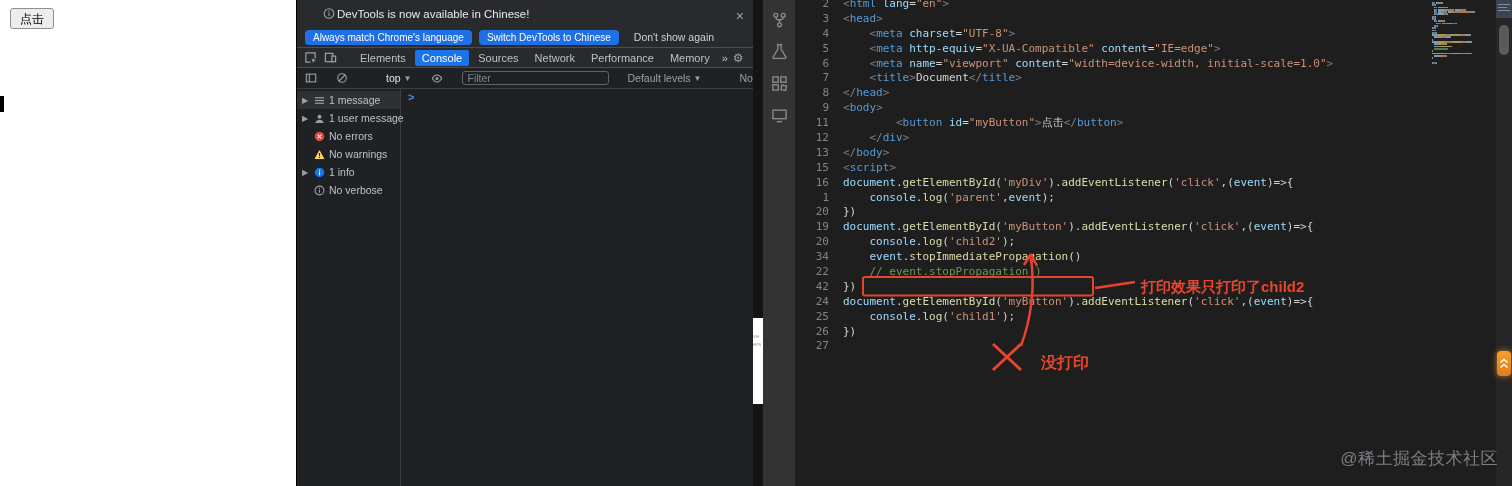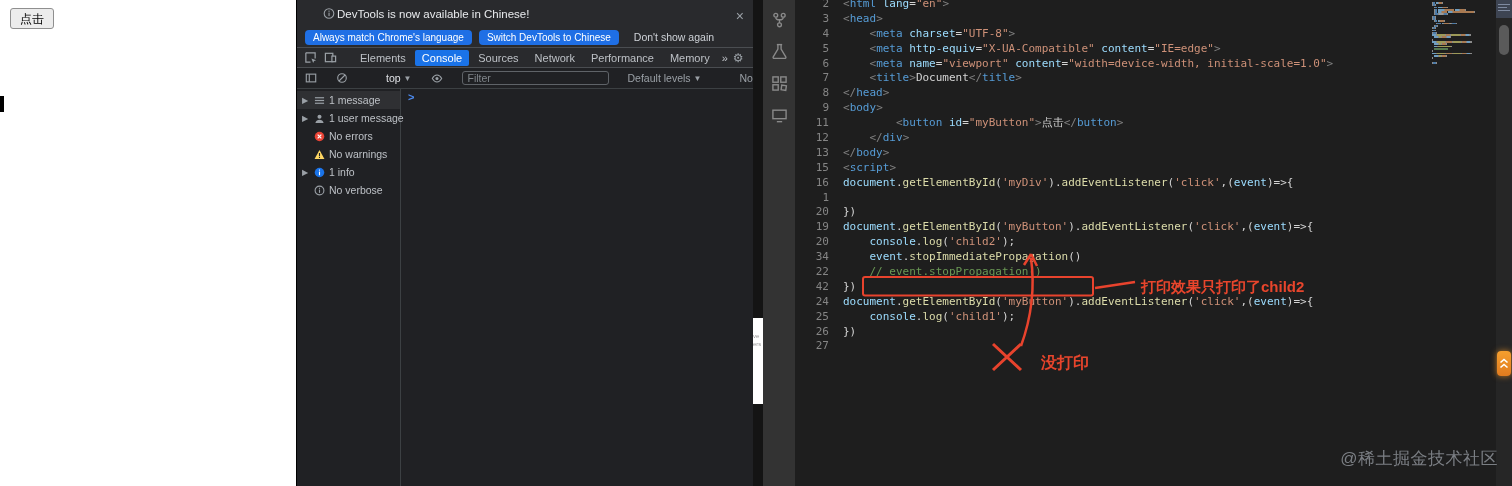--- a/index.html
+++ b/index.html
@@ -315,21 +315,21 @@
         <div class="code-line"><span class="gutter">5</span><span class="code"><span class="tok-txt">    </span><span class="tok-pg">&lt;</span><span class="tok-tag">meta</span><span class="tok-txt"> </span><span class="tok-attr">http-equiv</span><span class="tok-pw">=</span><span class="tok-str">"X-UA-Compatible"</span><span class="tok-txt"> </span><span class="tok-attr">content</span><span class="tok-pw">=</span><span class="tok-str">"IE=edge"</span><span class="tok-pg">&gt;</span></span></div>
         <div class="code-line"><span class="gutter">6</span><span class="code"><span class="tok-txt">    </span><span class="tok-pg">&lt;</span><span class="tok-tag">meta</span><span class="tok-txt"> </span><span class="tok-attr">name</span><span class="tok-pw">=</span><span class="tok-str">"viewport"</span><span class="tok-txt"> </span><span class="tok-attr">content</span><span class="tok-pw">=</span><span class="tok-str">"width=device-width, initial-scale=1.0"</span><span class="tok-pg">&gt;</span></span></div>
         <div class="code-line"><span class="gutter">7</span><span class="code"><span class="tok-txt">    </span><span class="tok-pg">&lt;</span><span class="tok-tag">title</span><span class="tok-pg">&gt;</span><span class="tok-txt">Document</span><span class="tok-pg">&lt;/</span><span class="tok-tag">title</span><span class="tok-pg">&gt;</span></span></div>
         <div class="code-line"><span class="gutter">8</span><span class="code"><span class="tok-pg">&lt;/</span><span class="tok-tag">head</span><span class="tok-pg">&gt;</span></span></div>
         <div class="code-line"><span class="gutter">9</span><span class="code"><span class="tok-pg">&lt;</span><span class="tok-tag">body</span><span class="tok-pg">&gt;</span></span></div>
         <div class="code-line"><span class="gutter">11</span><span class="code"><span class="tok-txt">        </span><span class="tok-pg">&lt;</span><span class="tok-tag">button</span><span class="tok-txt"> </span><span class="tok-attr">id</span><span class="tok-pw">=</span><span class="tok-str">"myButton"</span><span class="tok-pg">&gt;</span><span class="tok-txt">点击</span><span class="tok-pg">&lt;/</span><span class="tok-tag">button</span><span class="tok-pg">&gt;</span></span></div>
         <div class="code-line"><span class="gutter">12</span><span class="code"><span class="tok-txt">    </span><span class="tok-pg">&lt;/</span><span class="tok-tag">div</span><span class="tok-pg">&gt;</span></span></div>
         <div class="code-line"><span class="gutter">13</span><span class="code"><span class="tok-pg">&lt;/</span><span class="tok-tag">body</span><span class="tok-pg">&gt;</span></span></div>
         <div class="code-line"><span class="gutter">15</span><span class="code"><span class="tok-pg">&lt;</span><span class="tok-tag">script</span><span class="tok-pg">&gt;</span></span></div>
         <div class="code-line"><span class="gutter">16</span><span class="code"><span class="tok-id">document</span><span class="tok-pw">.</span><span class="tok-fn">getElementById</span><span class="tok-pw">(</span><span class="tok-str">'myDiv'</span><span class="tok-pw">).</span><span class="tok-fn">addEventListener</span><span class="tok-pw">(</span><span class="tok-str">'click'</span><span class="tok-pw">,(</span><span class="tok-id">event</span><span class="tok-pw">)=&gt;{</span></span></div>
-        <div class="code-line"><span class="gutter">1</span></div>
+        <div class="code-line"><span class="gutter">1</span><span class="code"><span class="tok-txt">    </span><span class="tok-id">console</span><span class="tok-pw">.</span><span class="tok-fn">log</span><span class="tok-pw">(</span><span class="tok-str">'parent'</span><span class="tok-pw">,</span><span class="tok-id">event</span><span class="tok-pw">);</span></span></div>
         <div class="code-line"><span class="gutter">20</span><span class="code"><span class="tok-pw">})</span></span></div>
         <div class="code-line"><span class="gutter">19</span><span class="code"><span class="tok-id">document</span><span class="tok-pw">.</span><span class="tok-fn">getElementById</span><span class="tok-pw">(</span><span class="tok-str">'myButton'</span><span class="tok-pw">).</span><span class="tok-fn">addEventListener</span><span class="tok-pw">(</span><span class="tok-str">'click'</span><span class="tok-pw">,(</span><span class="tok-id">event</span><span class="tok-pw">)=&gt;{</span></span></div>
         <div class="code-line"><span class="gutter">20</span><span class="code"><span class="tok-txt">    </span><span class="tok-id">console</span><span class="tok-pw">.</span><span class="tok-fn">log</span><span class="tok-pw">(</span><span class="tok-str">'child2'</span><span class="tok-pw">);</span></span></div>
         <div class="code-line"><span class="gutter">34</span><span class="code"><span class="tok-txt">    </span><span class="tok-id">event</span><span class="tok-pw">.</span><span class="tok-fn">stopImmediatePropagation</span><span class="tok-pw">()</span></span></div>
         <div class="code-line"><span class="gutter">22</span><span class="code"><span class="tok-txt">    </span><span class="tok-cm">// event.stopPropagation()</span></span></div>
         <div class="code-line"><span class="gutter">42</span><span class="code"><span class="tok-pw">})</span></span></div>
         <div class="code-line"><span class="gutter">24</span><span class="code"><span class="tok-id">document</span><span class="tok-pw">.</span><span class="tok-fn">getElementById</span><span class="tok-pw">(</span><span class="tok-str">'myButton'</span><span class="tok-pw">).</span><span class="tok-fn">addEventListener</span><span class="tok-pw">(</span><span class="tok-str">'click'</span><span class="tok-pw">,(</span><span class="tok-id">event</span><span class="tok-pw">)=&gt;{</span></span></div>
         <div class="code-line"><span class="gutter">25</span><span class="code"><span class="tok-txt">    </span><span class="tok-id">console</span><span class="tok-pw">.</span><span class="tok-fn">log</span><span class="tok-pw">(</span><span class="tok-str">'child1'</span><span class="tok-pw">);</span></span></div>
         <div class="code-line"><span class="gutter">26</span><span class="code"><span class="tok-pw">})</span></span></div>
         <div class="code-line"><span class="gutter">27</span><span class="code"></span></div>

